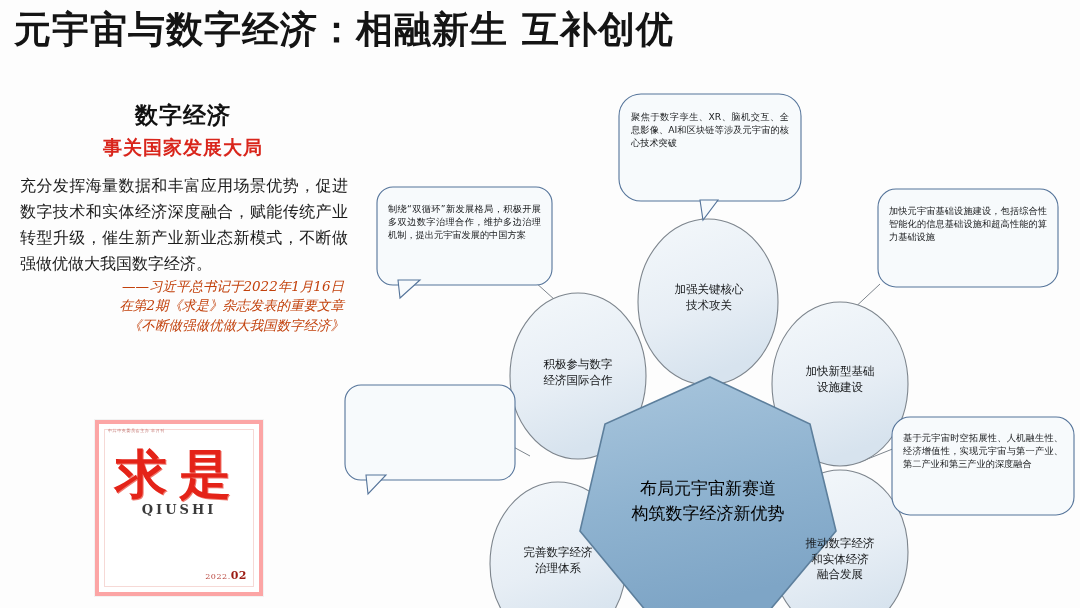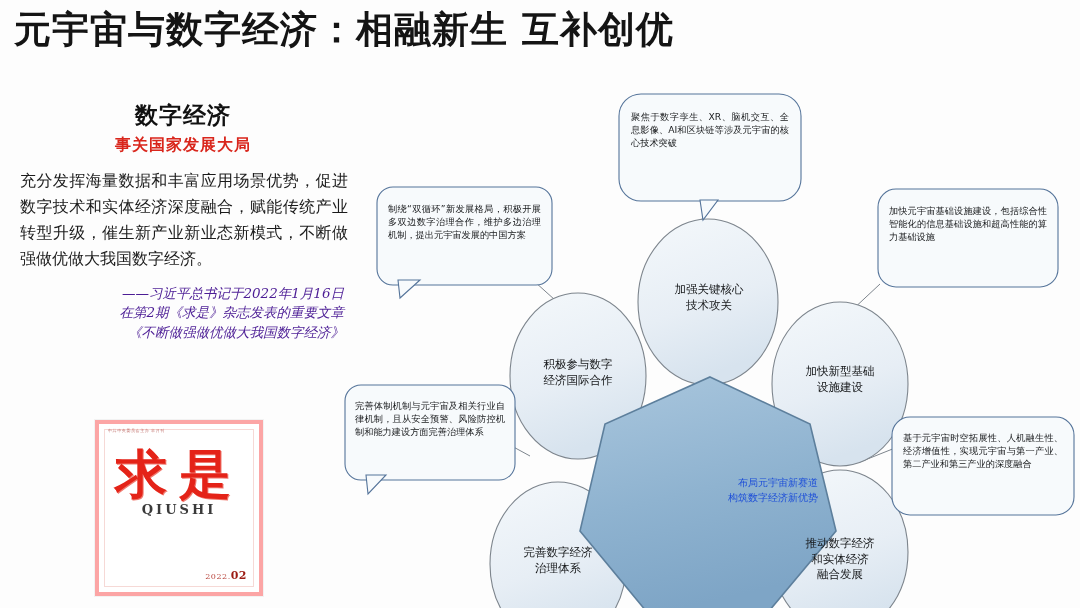--- a/index.html
+++ b/index.html
@@ -20,31 +20,31 @@
   }
 
   
   .left-panel{position:absolute;left:8px;top:100px;width:350px;}
   .lp-h1{
     text-align:center;font-size:23px;font-weight:bold;color:#111;
     letter-spacing:1px;margin-bottom:4px;
     font-family:"DejaVu Sans","Liberation Sans",sans-serif;
   }
   .lp-h2{
-    text-align:center;font-size:16px;font-weight:bold;color:#d9261c;
+    text-align:center;font-size:19px;font-weight:bold;color:#d9261c;
     letter-spacing:1px;margin-bottom:12px;
     font-family:Liberation Mono, monospace;
   }
   .lp-body{
     font-size:16px;line-height:1.62;color:#1b1b1b;text-align:justify;
     padding:0 10px 0 12px;
     font-family:"DejaVu Sans","Liberation Sans",sans-serif;
   }
   .lp-cite{
-    margin-top:12px;font-size:13.5px;line-height:1.45;color:#4c1d95;
+    margin-top:0;font-size:13.5px;line-height:1.45;color:#c2410c;
     font-style:italic;text-align:right;padding-right:14px;
     font-family:"DejaVu Serif","Liberation Serif",serif;
   }
   .lp-cite div{white-space:nowrap;}
 
   
   .mag{
     position:absolute;left:95px;top:420px;width:168px;height:176px;
     background:#ffffff;border:4px solid #fca5a5;box-sizing:border-box;
     box-shadow:0 0 0 1px #f2f2f2;
@@ -75,22 +75,22 @@
   #diagram{position:absolute;left:340px;top:84px;width:740px;height:524px;}
   #diagram svg{position:absolute;left:0;top:0;}
 
   .node-txt{
     position:absolute;text-align:center;color:#16181a;
     font-size:11.5px;line-height:1.36;
     font-family:"DejaVu Sans","Liberation Sans",sans-serif;
     pointer-events:none;
   }
   .hub-txt{
-    position:absolute;text-align:right;color:#1d4ed8;
-    font-size:10px;line-height:1.45;font-weight:500;
+    position:absolute;text-align:center;color:#000000;
+    font-size:17px;line-height:1.45;font-weight:500;
     font-family:"DejaVu Sans","Liberation Sans",sans-serif;
     pointer-events:none;
   }
   .call-txt{
     position:absolute;color:#181a1c;font-size:9.2px;line-height:1.42;
     text-align:justify;
     font-family:"DejaVu Sans","Liberation Sans",sans-serif;
     pointer-events:none;
   }
 </style>
@@ -197,19 +197,18 @@
       <div>经济国际合作</div>
     </div>
 
     <div class="hub-txt" style="left:258px;top:392px;width:220px;">
       <div>布局元宇宙新赛道</div>
       <div>构筑数字经济新优势</div>
     </div>
 
     <div class="call-txt" style="left:291px;top:26px;width:158px;">聚焦于数字孪生、XR、脑机交互、全息影像、AI和区块链等涉及元宇宙的核心技术突破</div>
     <div class="call-txt" style="left:48px;top:118px;width:153px;">制绕“双循环”新发展格局，积极开展多双边数字治理合作，维护多边治理机制，提出元宇宙发展的中国方案</div>
-    <div class="call-txt" style="left:15px;top:315px;width:150px;">完善体制机制与元宇宙及相关行业自律机制，且从安全预警、风险防控机制和能力建设方面完善治理体系</div>
 
     <div class="call-txt" style="left:563px;top:347px;width:160px;">基于元宇宙时空拓展性、人机融生性、经济增值性，实现元宇宙与第一产业、第二产业和第三产业的深度融合</div>
     <div class="call-txt" style="left:549px;top:120px;width:158px;">加快元宇宙基础设施建设，包括综合性智能化的信息基础设施和超高性能的算力基础设施</div>
   </div>
 
 </div>
 
 </body></html>

